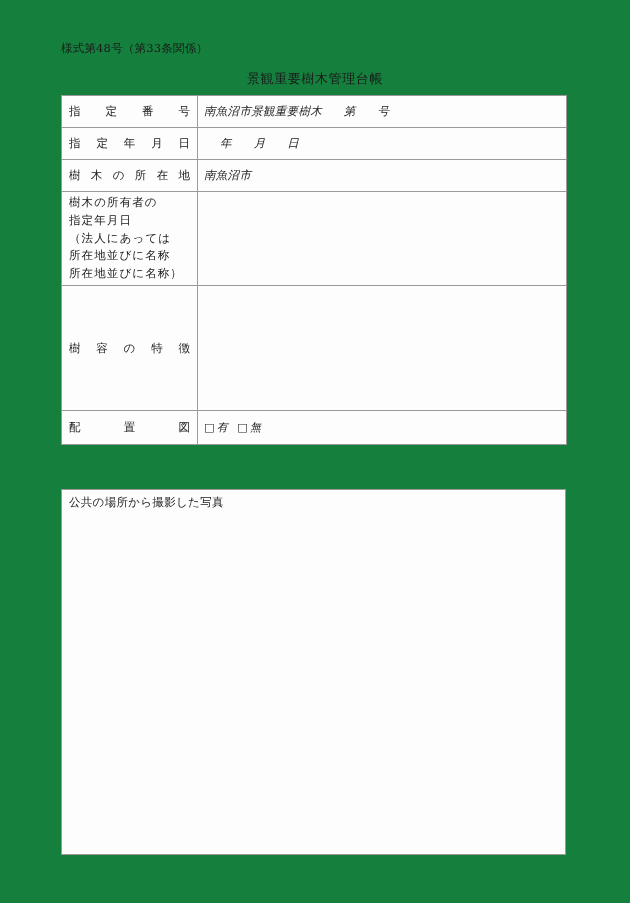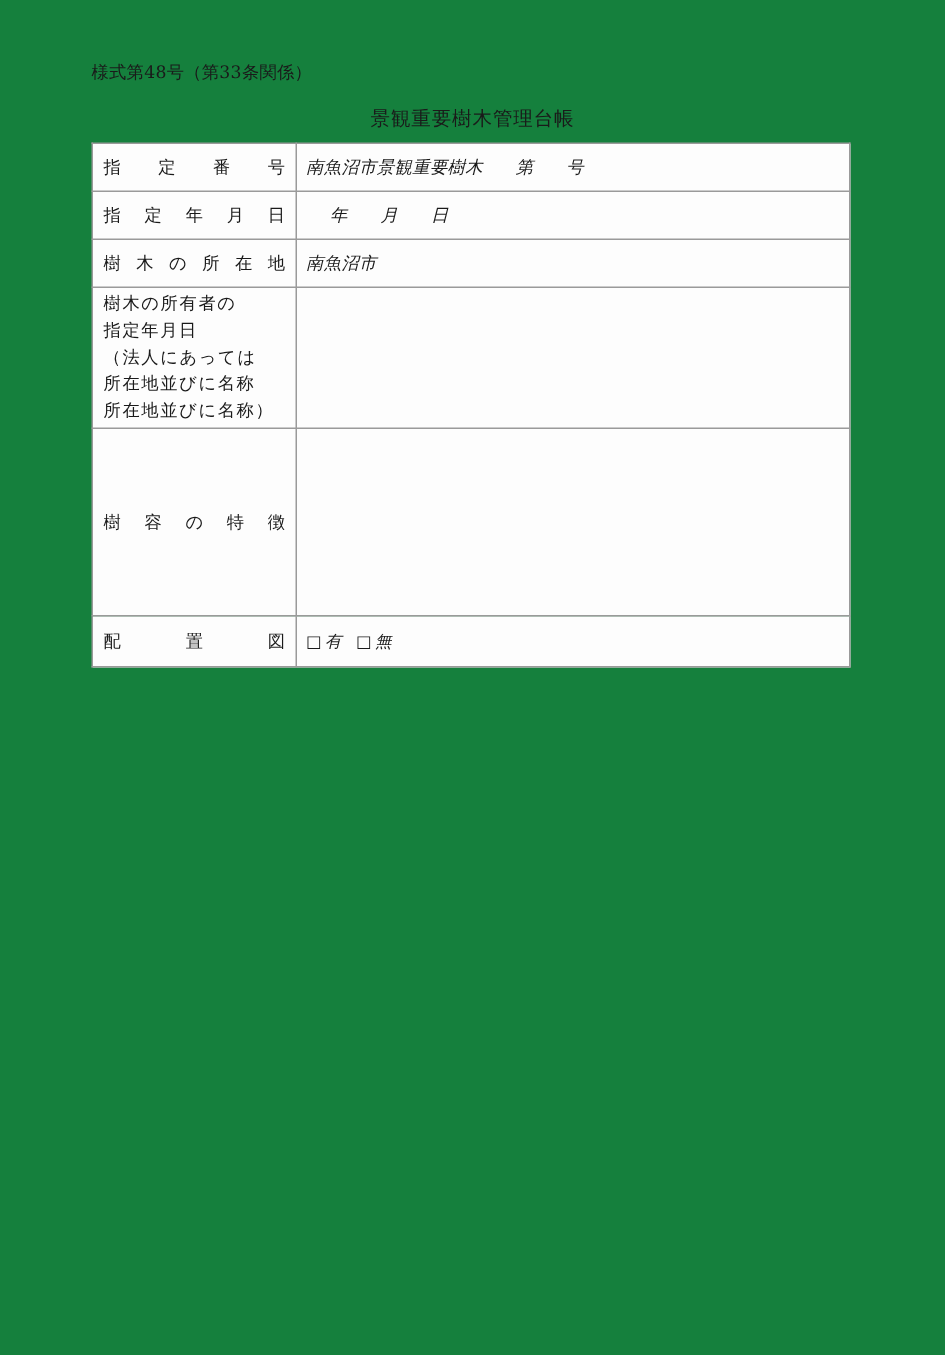--- a/index.html
+++ b/index.html
@@ -192,14 +192,17 @@
           <span class="lbl">配置図</span>
         </td>
         <td class="value">
           <span class="checkline"><span class="cbox">□</span><span>有</span><span class="check-gap"></span><span class="cbox">□</span><span>無</span></span>
         </td>
       </tr>
 
     </tbody>
   </table>
 
+  <div class="photo-box">
+    <div class="photo-caption">公共の場所から撮影した写真</div>
+  </div>
 
 </div>
 
 </body></html>

